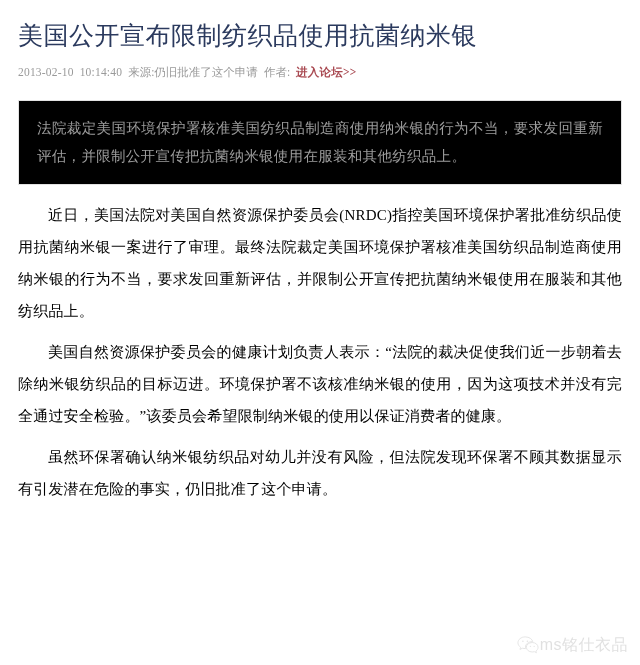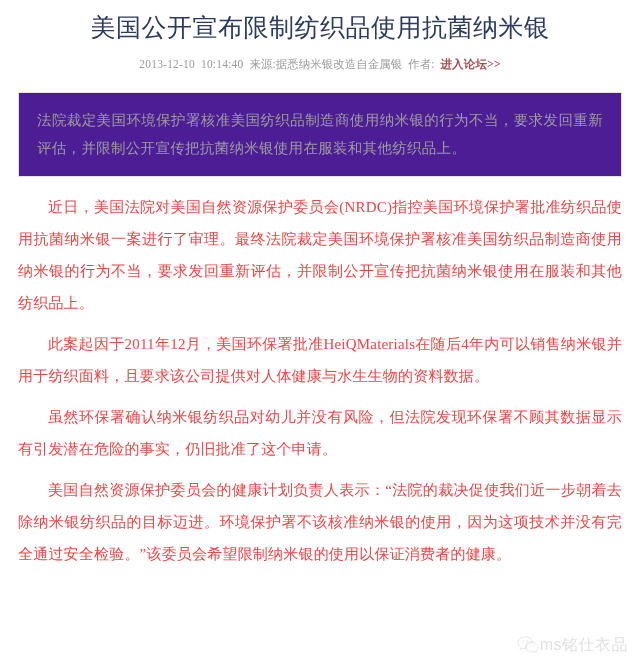--- a/index.html
+++ b/index.html
@@ -12,22 +12,21 @@
     height: 665px;
     position: relative;
     overflow: hidden;
     font-family: "Liberation Serif", "DejaVu Serif", serif;
     color: #3c3c3c;
     -webkit-font-smoothing: antialiased;
   }
 
   
   .article-header {
-    padding: 4px 18px 0 18px;
-    text-align: center;
+    padding: 12px 18px 0 18px;
   }
   .article-title {
     font-family: "Liberation Serif", "DejaVu Serif", serif;
     font-size: 25px;
     line-height: 36px;
     font-weight: 400;
     color: #2b3a5e;
     letter-spacing: 0.5px;
     margin: 6px 0 0 0;
   }
@@ -45,21 +44,21 @@
     color: #a94a52;
     text-decoration: none;
     font-weight: 700;
     letter-spacing: 0.2px;
   }
 
   
   .summary-box {
     margin: 20px 18px 0 18px;
     border: 1px solid #e2e2e2;
-    background: #4c1d95;
+    background: #000000;
     padding: 13px 18px 14px 18px;
     box-sizing: border-box;
   }
   .summary-text {
     font-size: 14.5px;
     line-height: 28px;
     color: #9d9d9d;
     text-align: justify;
     text-justify: inter-ideograph;
     margin: 0;
@@ -67,21 +66,21 @@
   }
 
   
   .article-body {
     margin: 0;
     padding: 14px 18px 0 18px;
   }
   .para {
     font-size: 15px;
     line-height: 32px;
-    color: #ef4444;
+    color: #000000;
     text-align: justify;
     text-justify: inter-ideograph;
     text-indent: 2em;
     margin: 0 0 9px 0;
     letter-spacing: 0.2px;
   }
 
   
   .watermark {
     position: absolute;
@@ -108,33 +107,32 @@
 </style>
 </head>
 <body>
 
 <div class="article-page">
 
   <div class="article-header">
     <h1 class="article-title">美国公开宣布限制纺织品使用抗菌纳米银</h1>
 
     <div class="article-meta">
-      <span class="meta-seg meta-date">2013-12-10</span><span class="meta-seg meta-date">10:14:40</span><span class="meta-seg">来源:据悉纳米银改造自金属银</span><span class="meta-seg">作者:</span><a class="forum-link" href="#">进入论坛&gt;&gt;</a>
+      <span class="meta-seg meta-date">2013-02-10</span><span class="meta-seg meta-date">10:14:40</span><span class="meta-seg">来源:仍旧批准了这个申请</span><span class="meta-seg">作者:</span><a class="forum-link" href="#">进入论坛&gt;&gt;</a>
     </div>
   </div>
 
   <div class="summary-box">
     <p class="summary-text">法院裁定美国环境保护署核准美国纺织品制造商使用纳米银的行为不当，要求发回重新评估，并限制公开宣传把抗菌纳米银使用在服装和其他纺织品上。</p>
   </div>
 
   <div class="article-body">
     <p class="para">近日，美国法院对美国自然资源保护委员会(NRDC)指控美国环境保护署批准纺织品使用抗菌纳米银一案进行了审理。最终法院裁定美国环境保护署核准美国纺织品制造商使用纳米银的行为不当，要求发回重新评估，并限制公开宣传把抗菌纳米银使用在服装和其他纺织品上。</p>
-    <p class="para">此案起因于2011年12月，美国环保署批准HeiQMaterials在随后4年内可以销售纳米银并用于纺织面料，且要求该公司提供对人体健康与水生生物的资料数据。</p>
+    <p class="para">美国自然资源保护委员会的健康计划负责人表示：“法院的裁决促使我们近一步朝着去除纳米银纺织品的目标迈进。环境保护署不该核准纳米银的使用，因为这项技术并没有完全通过安全检验。”该委员会希望限制纳米银的使用以保证消费者的健康。</p>
     <p class="para">虽然环保署确认纳米银纺织品对幼儿并没有风险，但法院发现环保署不顾其数据显示有引发潜在危险的事实，仍旧批准了这个申请。</p>
-    <p class="para">美国自然资源保护委员会的健康计划负责人表示：“法院的裁决促使我们近一步朝着去除纳米银纺织品的目标迈进。环境保护署不该核准纳米银的使用，因为这项技术并没有完全通过安全检验。”该委员会希望限制纳米银的使用以保证消费者的健康。</p>
   </div>
 
   <div class="watermark">
     <span class="wm-icon">
       <svg viewBox="0 0 32 32" width="24" height="24" aria-hidden="true">
         <path d="M12.2 5.2C6.9 5.2 2.6 8.7 2.6 13c0 2.5 1.4 4.7 3.6 6.1l-.9 2.8 3.2-1.6c1.2.3 2.4.5 3.7.5h.7c-.2-.6-.3-1.3-.3-1.9 0-4.1 4-7.4 8.9-7.4.3 0 .6 0 .9.1-.8-3.5-4.6-6.4-10.2-6.4z" fill="none" stroke="#a8a8a8" stroke-width="1.3"></path>
         <circle cx="9.2" cy="11" r="1.1" fill="#a8a8a8"></circle>
         <circle cx="15.2" cy="11" r="1.1" fill="#a8a8a8"></circle>
         <path d="M29.4 19c0-3.5-3.5-6.3-7.8-6.3S13.8 15.5 13.8 19c0 3.5 3.5 6.3 7.8 6.3 1 0 2-.2 2.9-.4l2.7 1.4-.7-2.3c1.8-1.1 2.9-2.9 2.9-5z" fill="none" stroke="#a8a8a8" stroke-width="1.3"></path>
         <circle cx="19.2" cy="17.8" r="0.95" fill="#a8a8a8"></circle>

